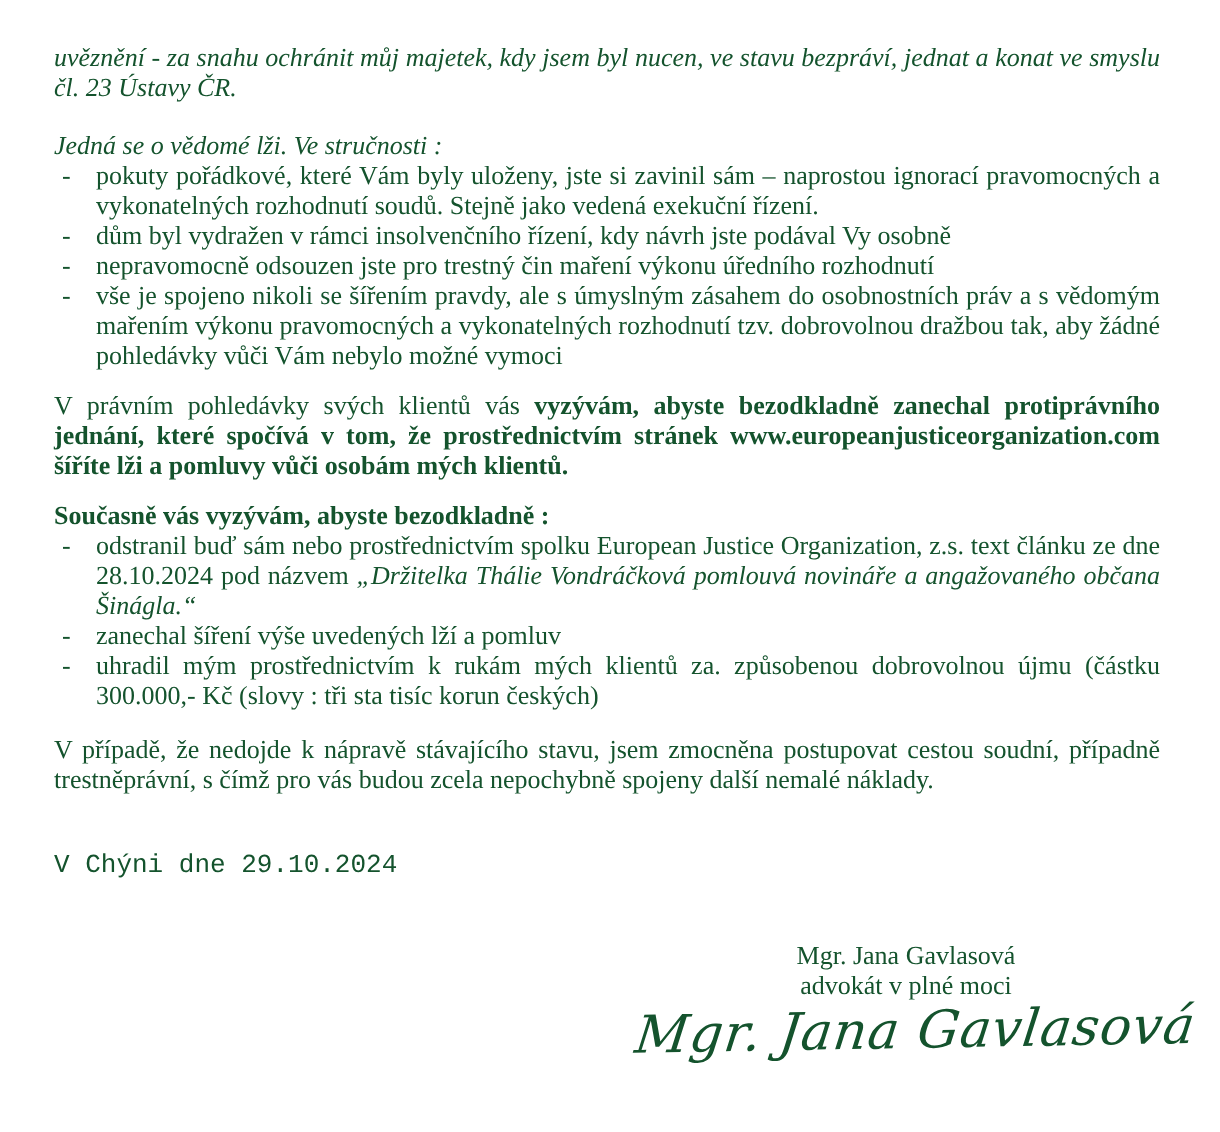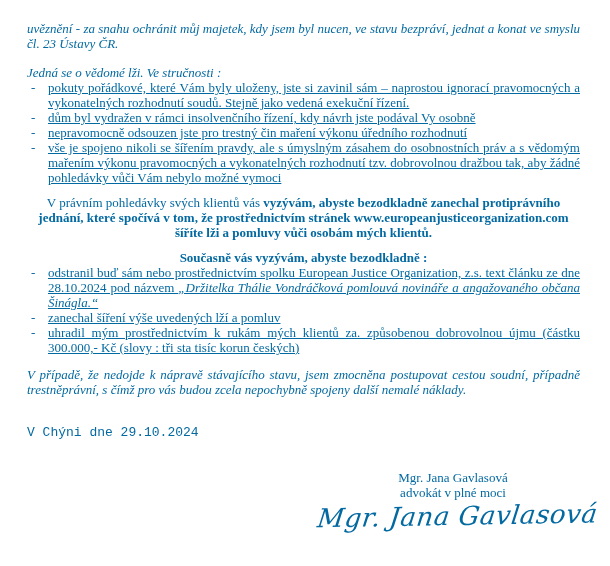--- a/index.html
+++ b/index.html
@@ -5,53 +5,52 @@
   html, body {
     margin: 0;
     padding: 0;
     background: #ffffff;
   }
   .page {
     position: relative;
     width: 610px;
     height: 566px;
     background: #ffffff;
-    color: #0369a1;
+    color: #14532d;
     font-family: "Liberation Serif", serif;
     font-size: 13px;
     line-height: 15px;
     overflow: hidden;
     box-sizing: border-box;
     padding: 21px 30px 0 27px;
   }
   p { margin: 0; }
   .justify { text-align: justify; }
   .italic { font-style: italic; }
   .emph {
     font-weight: bold;
   }
   .gap-lg { margin-top: 14px; font-style: italic; }
-  .gap-md { margin-top: 10px; text-align: center; }
+  .gap-md { margin-top: 10px; }
   .list { margin: 0; }
   .list-row {
     display: flex;
     align-items: flex-start;
   }
   .marker {
     flex: none;
     width: 21px;
     padding-left: 4px;
     box-sizing: border-box;
   }
   .content {
     flex: 1;
     text-align: justify;
-    text-decoration: underline;
   }
-  .closing { margin-top: 12px; font-style: italic; }
+  .closing { margin-top: 12px; }
   .date-line { margin-top: 28px; font-family: Liberation Mono, monospace; }
   .signature-block {
     margin-top: 30px;
     margin-left: auto;
     margin-right: 12px;
     width: 230px;
     text-align: center;
   }
   .signature-script {
     margin-top: 1px;

